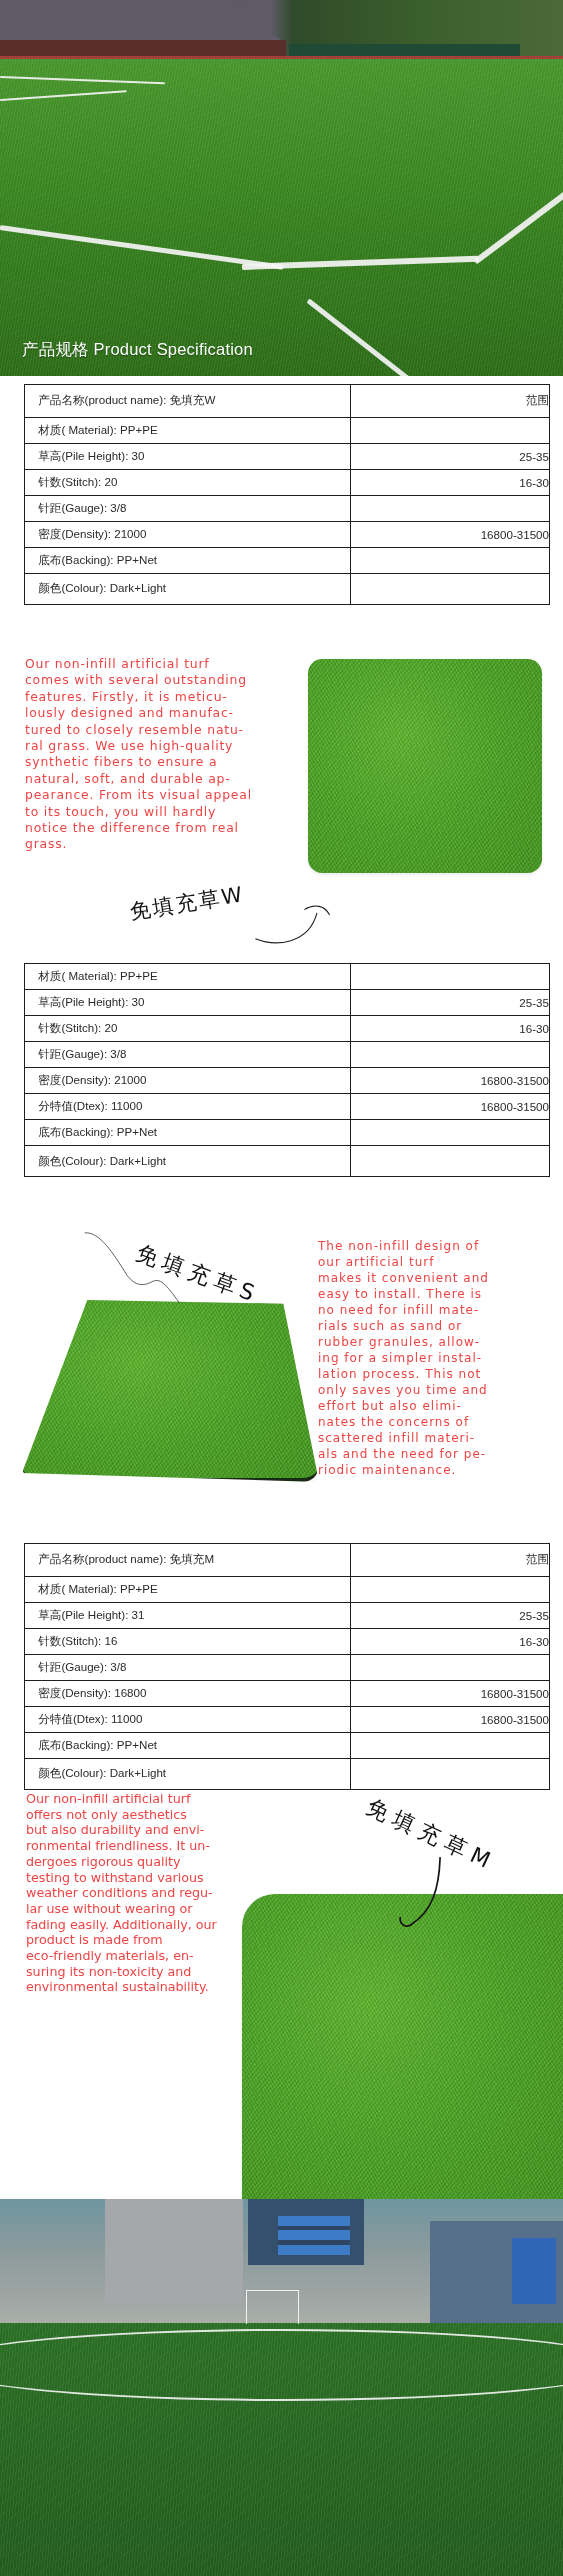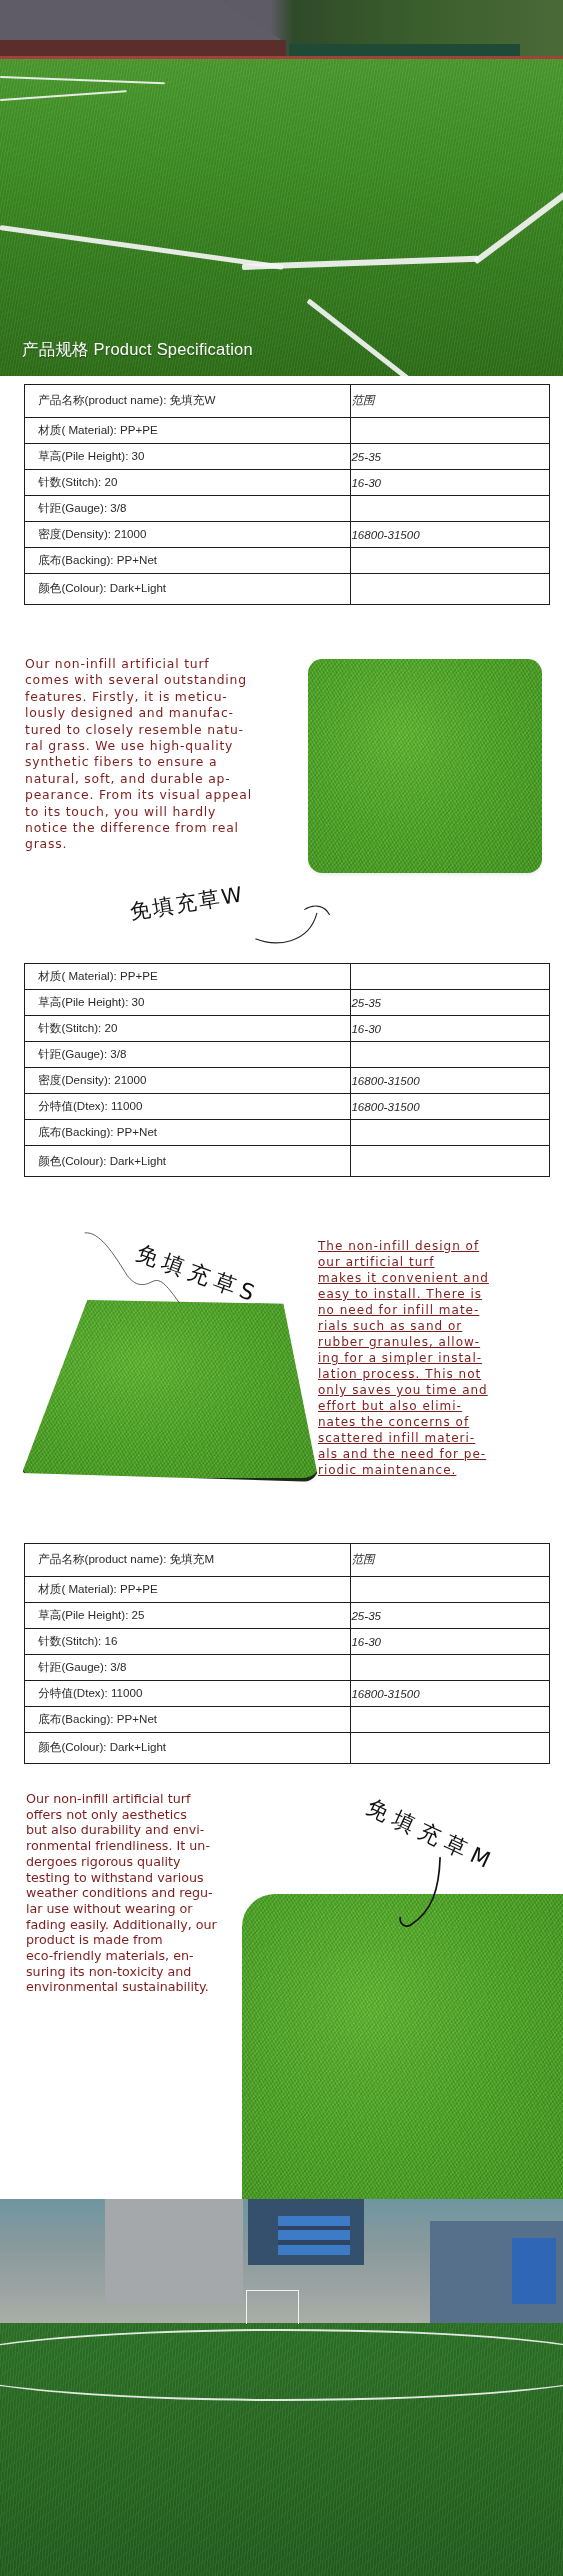--- a/index.html
+++ b/index.html
@@ -46,28 +46,28 @@
   .fb-goal { position: absolute; left: 246px; top: 91px; width: 53px; height: 34px;
     border: 1.7px solid #f3f3f3; border-bottom: none; }
   .fb-ring { position: absolute; left: -66px; top: 130px; width: 696px; height: 72px;
     border: 2.8px solid rgba(245,245,245,.9); border-radius: 50%; }
 
   
   .spec-table { position: absolute; left: 24px; width: 526px; border-collapse: collapse;
     font-family: "Liberation Sans", "DejaVu Sans", sans-serif; font-size: 11.6px; color: #2a2a2a; padding-left: 41px; }
   .spec-table td { border: 0.8px solid #1e1e1e; height: 26px; vertical-align: middle; }
   .spec-table td.label { width: 327px; padding-left: 13.2px; }
-  .spec-table td.range { width: 199px; text-align: left; font-style: italic; }
+  .spec-table td.range { width: 199px; text-align: right; }
   .spec-table tr.header td { height: 32.5px; }
   .spec-table tr.last td { height: 31px; }
 
   
-  .desc { position: absolute; font-family: "DejaVu Sans", sans-serif; color: #7f1d1d; white-space: pre-line; }
+  .desc { position: absolute; font-family: "DejaVu Sans", sans-serif; color: #ef4444; white-space: pre-line; }
   .desc-w { left: 25px; top: 656px; width: 286px; font-size: 12.4px; line-height: 16.4px; letter-spacing: 0.8px; }
-  .desc-s { left: 318px; top: 1238px; width: 242px; font-size: 12px; line-height: 16px; letter-spacing: 1px; text-decoration: underline; }
+  .desc-s { left: 318px; top: 1238px; width: 242px; font-size: 12px; line-height: 16px; letter-spacing: 1px; }
   .desc-m { left: 26px; top: 1791px; width: 259px; font-size: 12.7px; line-height: 15.7px; letter-spacing: 0px; }
 
   
   .caption { position: absolute; font-family: "DejaVu Sans", sans-serif; color: #111; font-size: 22px; white-space: nowrap; font-weight: 400; }
   .caption-w { left: 132px; top: 898px; transform: rotate(-9deg); transform-origin: left bottom; font-size: 21px; letter-spacing: 2.2px; }
   .caption-s { left: 142px; top: 1238px; transform: rotate(20deg); transform-origin: left top; font-size: 22px; letter-spacing: 5.5px; }
   .caption-m { left: 374px; top: 1792px; transform: rotate(25deg); transform-origin: left top; font-size: 22px; letter-spacing: 6.6px; }
   svg.arrow { position: absolute; overflow: visible; }
 </style>
 </head>
@@ -206,30 +206,34 @@
   <tbody>
       <tr class="header">
     <td class="label">产品名称(product name): 免填充M</td>
     <td class="range">范围</td>
   </tr>
   <tr>
         <td class="label">材质( Material): PP+PE</td>
         <td class="range"></td>
       </tr>
   <tr>
-        <td class="label">草高(Pile Height): 25</td>
+        <td class="label">草高(Pile Height): 31</td>
         <td class="range">25-35</td>
       </tr>
   <tr>
         <td class="label">针数(Stitch): 16</td>
         <td class="range">16-30</td>
       </tr>
   <tr>
         <td class="label">针距(Gauge): 3/8</td>
         <td class="range"></td>
+      </tr>
+  <tr>
+        <td class="label">密度(Density): 16800</td>
+        <td class="range">16800-31500</td>
       </tr>
   <tr>
         <td class="label">分特值(Dtex): 11000</td>
         <td class="range">16800-31500</td>
       </tr>
   <tr>
         <td class="label">底布(Backing): PP+Net</td>
         <td class="range"></td>
       </tr>
   <tr class="last">

